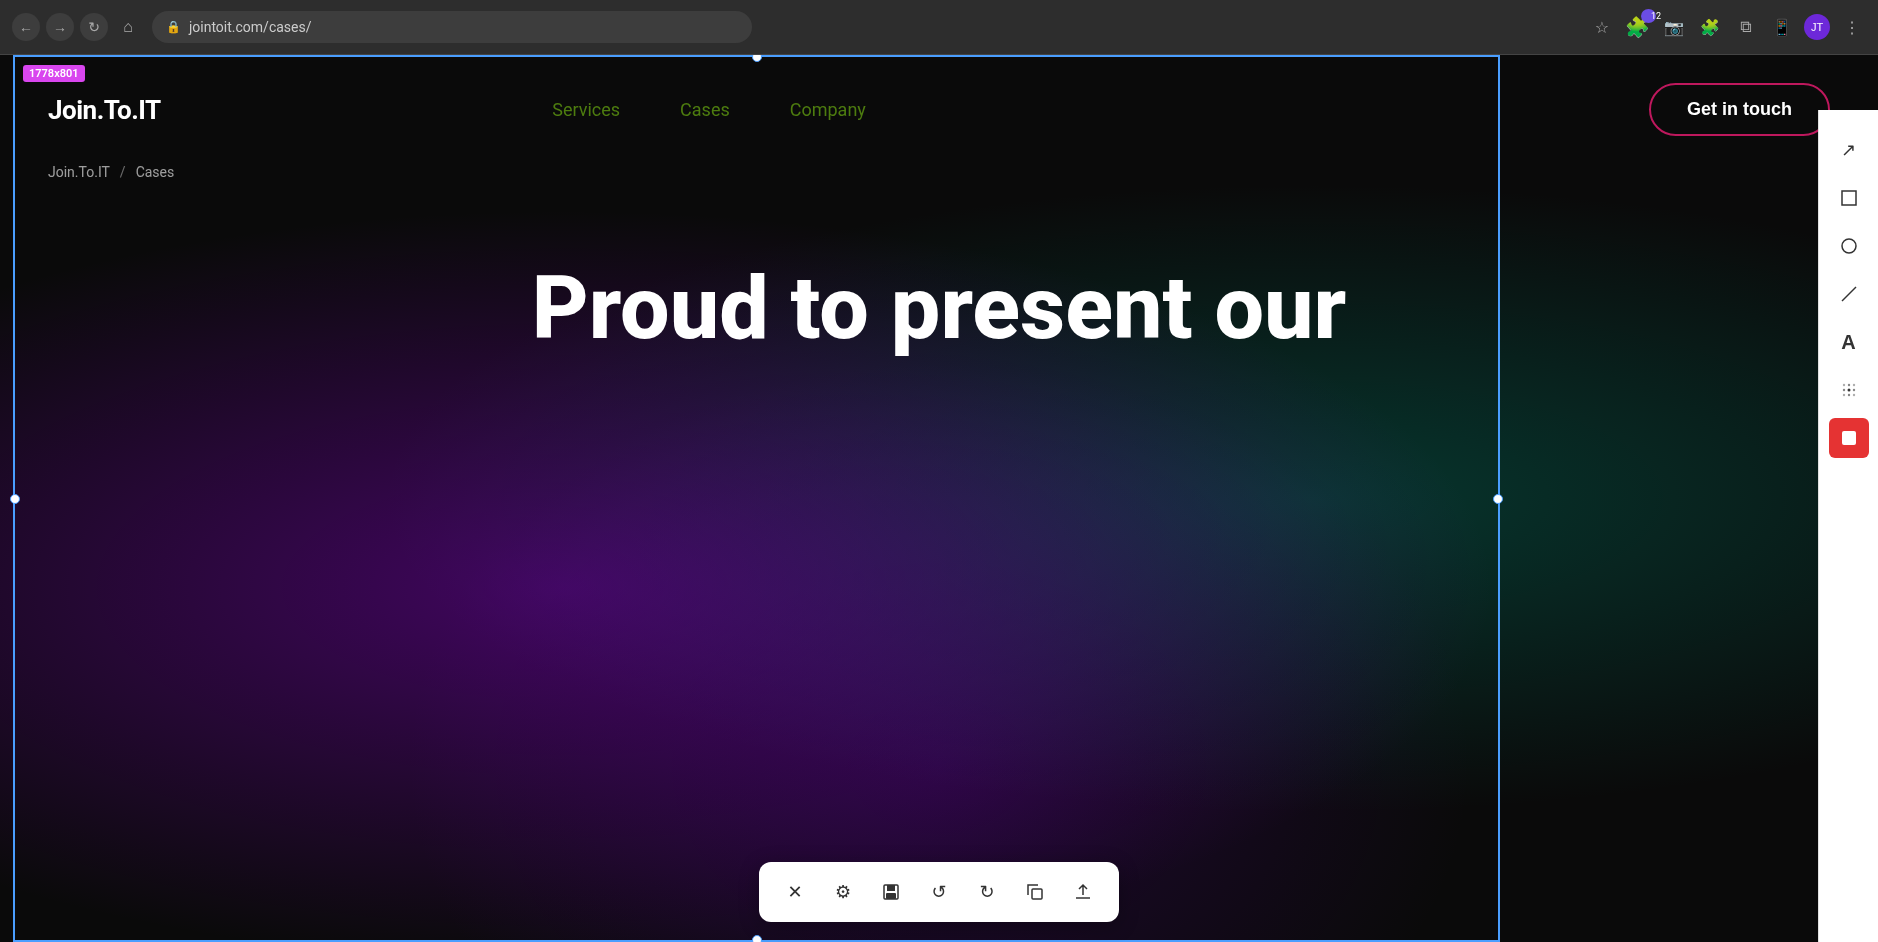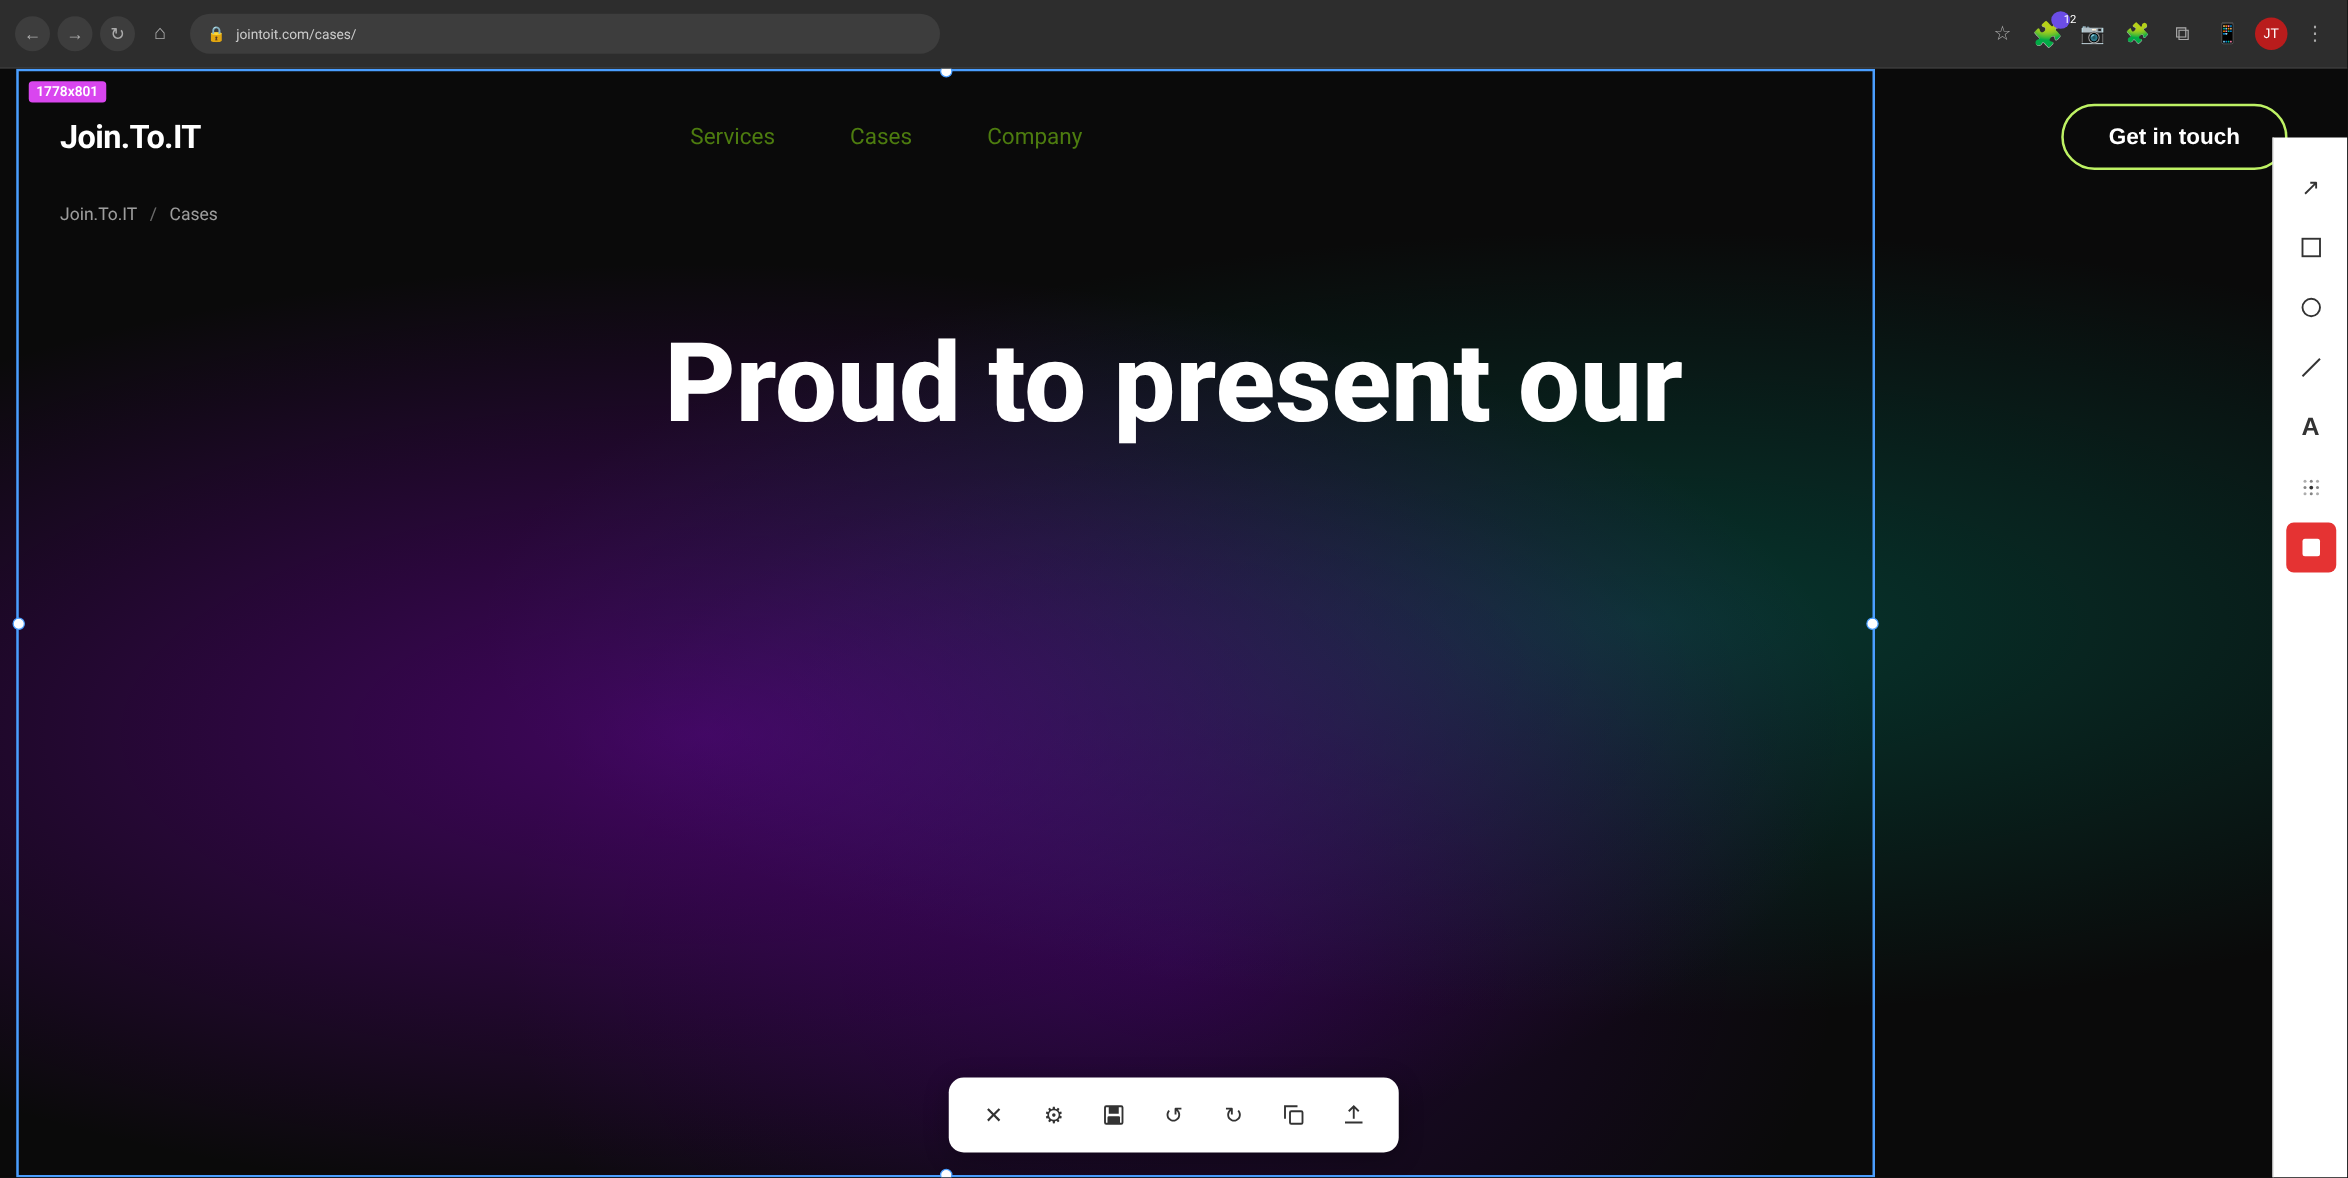--- a/index.html
+++ b/index.html
@@ -69,21 +69,21 @@
       background: #3d3d3d;
       border-radius: 16px;
       display: flex;
       align-items: center;
       padding: 0 14px;
       gap: 8px;
     }
 
     .address-text {
       color: #ccc;
-      font-size: 11px;
+      font-size: 14px;
     }
 
     .browser-right-icons {
       margin-left: auto;
       display: flex;
       gap: 8px;
       align-items: center;
     }
 
     .browser-icon-btn {
@@ -230,21 +230,21 @@
       color: #4d7c0f;
       text-decoration: none;
       font-size: 18px;
       font-weight: 400;
       cursor: pointer;
     }
 
     .nav-cta {
       margin-left: auto;
       background: transparent;
-      border: 2px solid #bef264;
+      border: 2px solid #be185d;
       color: white;
       padding: 14px 36px;
       border-radius: 50px;
       font-size: 18px;
       font-weight: 700;
       cursor: pointer;
       white-space: nowrap;
     }
 
     
@@ -392,21 +392,21 @@
   <div class="browser-right-icons">
     <button class="browser-icon-btn">☆</button>
     <div class="badge-icon">
       <button class="browser-icon-btn" style="color:#6b4de6; font-size:20px;">🧩</button>
       <div class="badge-count">12</div>
     </div>
     <button class="browser-icon-btn">📷</button>
     <button class="browser-icon-btn">🧩</button>
     <button class="browser-icon-btn">⧉</button>
     <button class="browser-icon-btn">📱</button>
-    <button class="browser-icon-btn" style="background:#b91c1c; border-radius:50%; width:26px; height:26px; font-size:11px; color:white;">JT</button>
+    <button class="browser-icon-btn" style="background:#6d28d9; border-radius:50%; width:26px; height:26px; font-size:11px; color:white;">JT</button>
     <button class="browser-icon-btn">⋮</button>
   </div>
 </div>
 
 <div class="website-container">
 
   <div class="bg-gradient"></div>
 
   <div class="selection-overlay">
     <div class="selection-label">1778x801</div>

